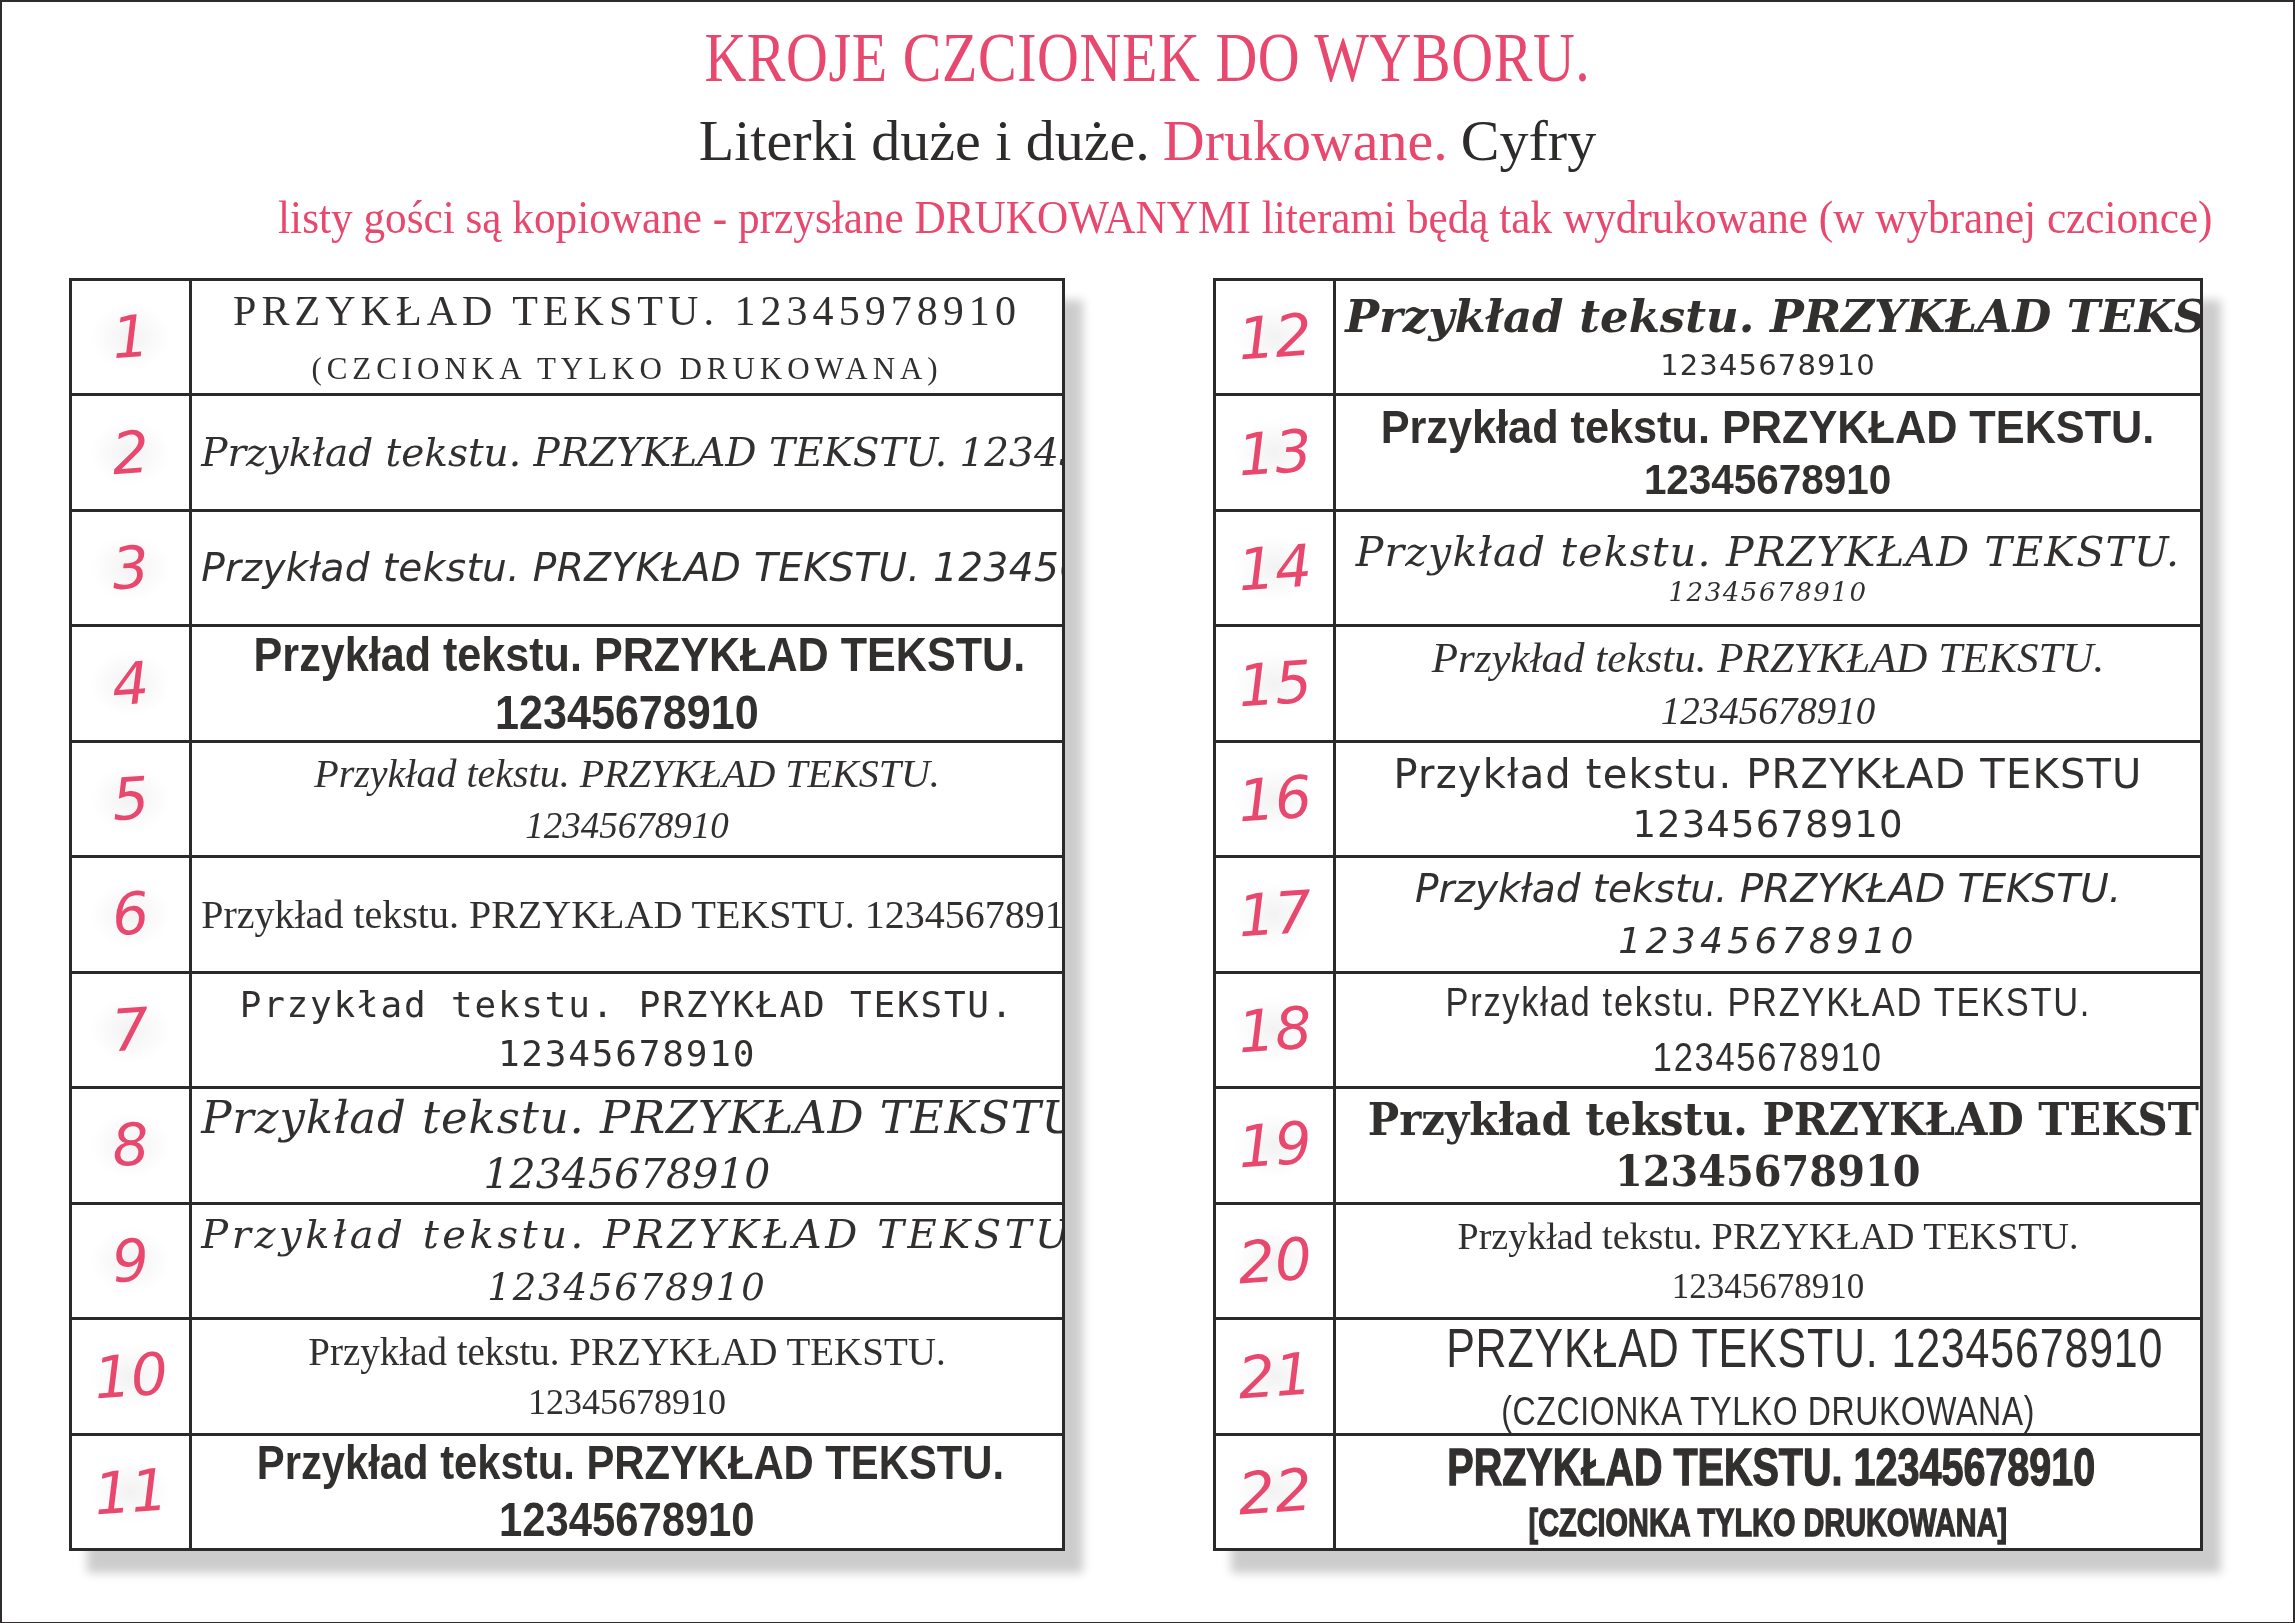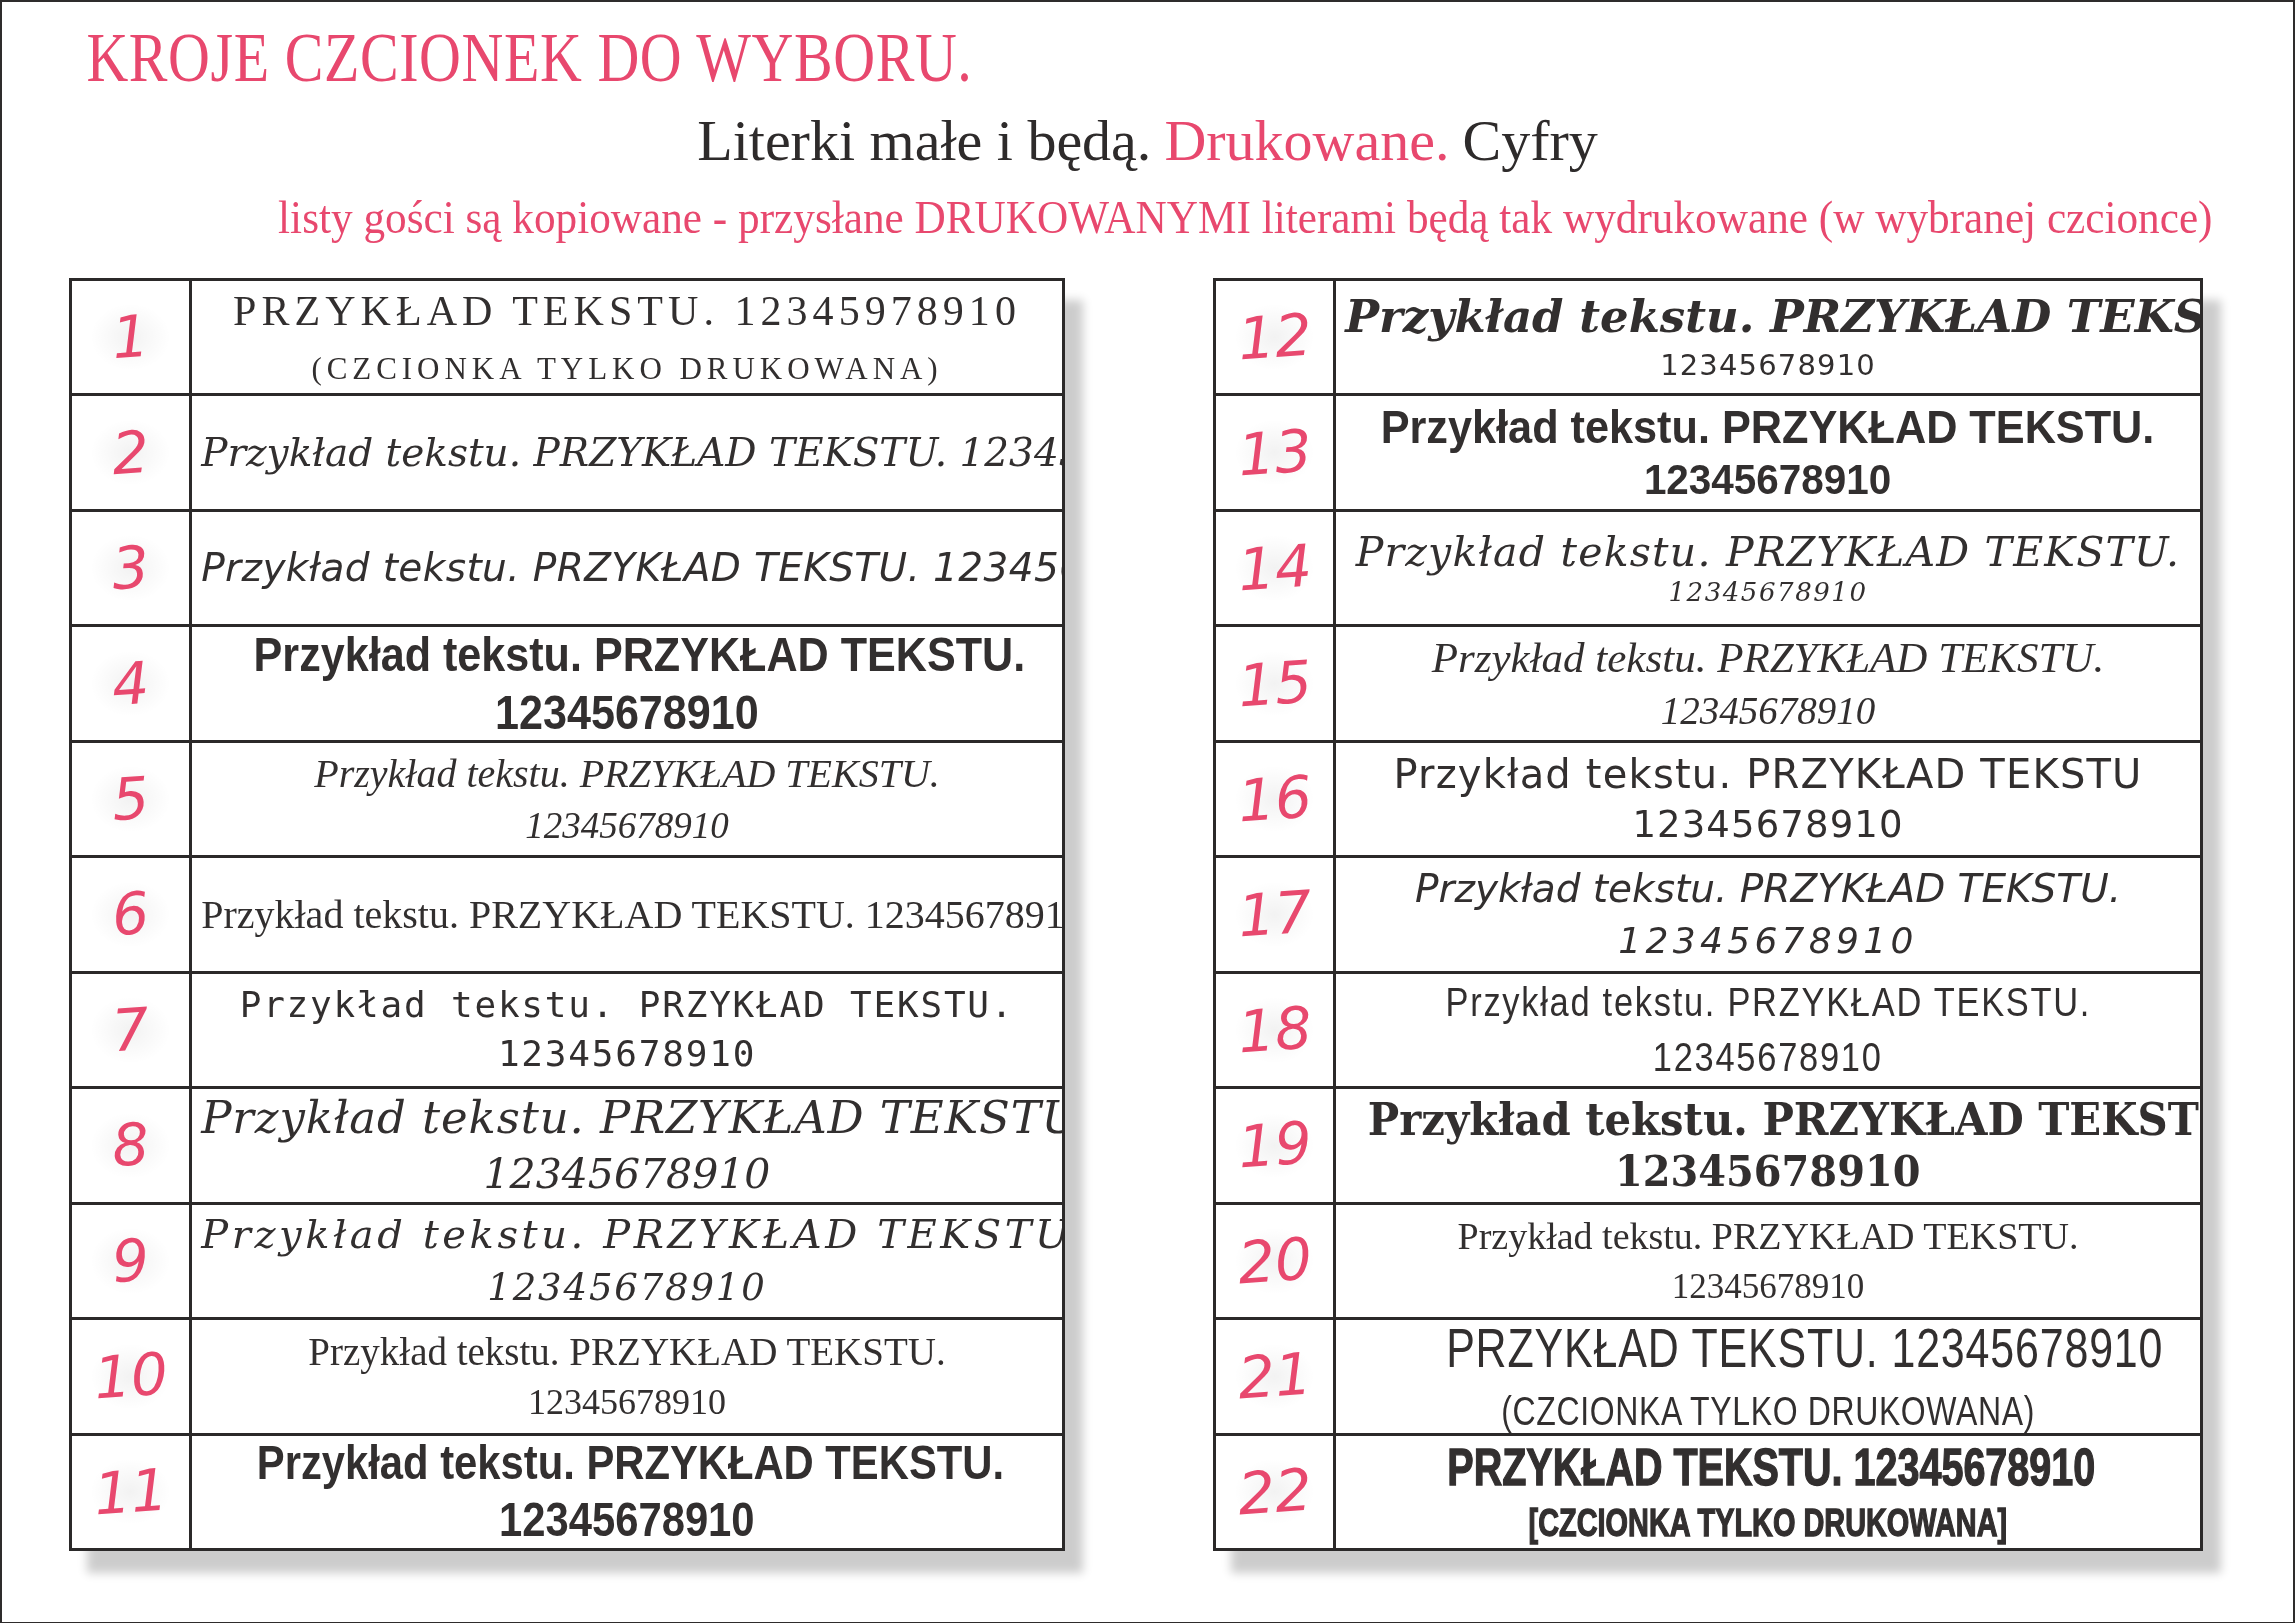--- a/index.html
+++ b/index.html
@@ -9,21 +9,21 @@
     box-sizing:border-box;
     background:#ffffff;
     border:2.6px solid #2e2c2c;
     font-family:"Liberation Serif", serif;
     color:#322f2f;
     overflow:hidden;
   }
   
   .title{
     position:absolute;top:17px;left:0;width:100%;
-    font-weight:normal;margin:0;
+    text-align:center;font-weight:normal;margin:0;
     font-size:69px;color:#e8486e;
     font-family:"Liberation Serif", serif;
   }
   .title .tx{display:inline-block;transform:scaleX(.84);letter-spacing:.01em;}
   .subtitle{
     position:absolute;top:105px;left:0;width:100%;
     text-align:center;font-weight:normal;margin:0;
     font-size:58px;color:#2e2b2b;
     font-family:"Liberation Serif", serif;
   }
@@ -126,21 +126,21 @@
   .f22 .tx{transform:scaleX(.76);-webkit-text-stroke:1.3px currentColor;}
 </style>
 </head>
 <body>
 
 <div id="canvas">
   <header>
     <h1 class="title">
       <span class="tx">KROJE CZCIONEK DO WYBORU.</span>
     </h1>
-    <h2 class="subtitle"><span>Literki małe i będą.</span><span class="accent">Drukowane.</span><span>Cyfry</span></h2>
+    <h2 class="subtitle"><span>Literki duże i duże.</span><span class="accent">Drukowane.</span><span>Cyfry</span></h2>
     <p class="note">
       <span class="tx">listy gości są kopiowane - przysłane DRUKOWANYMI literami będą tak wydrukowane (w wybranej czcionce)</span>
     </p>
   </header>
 
   <section class="ftable left" id="table-left">
       <div class="frow">
         <div class="cell num">
           <span class="hand">1</span>
         </div>

